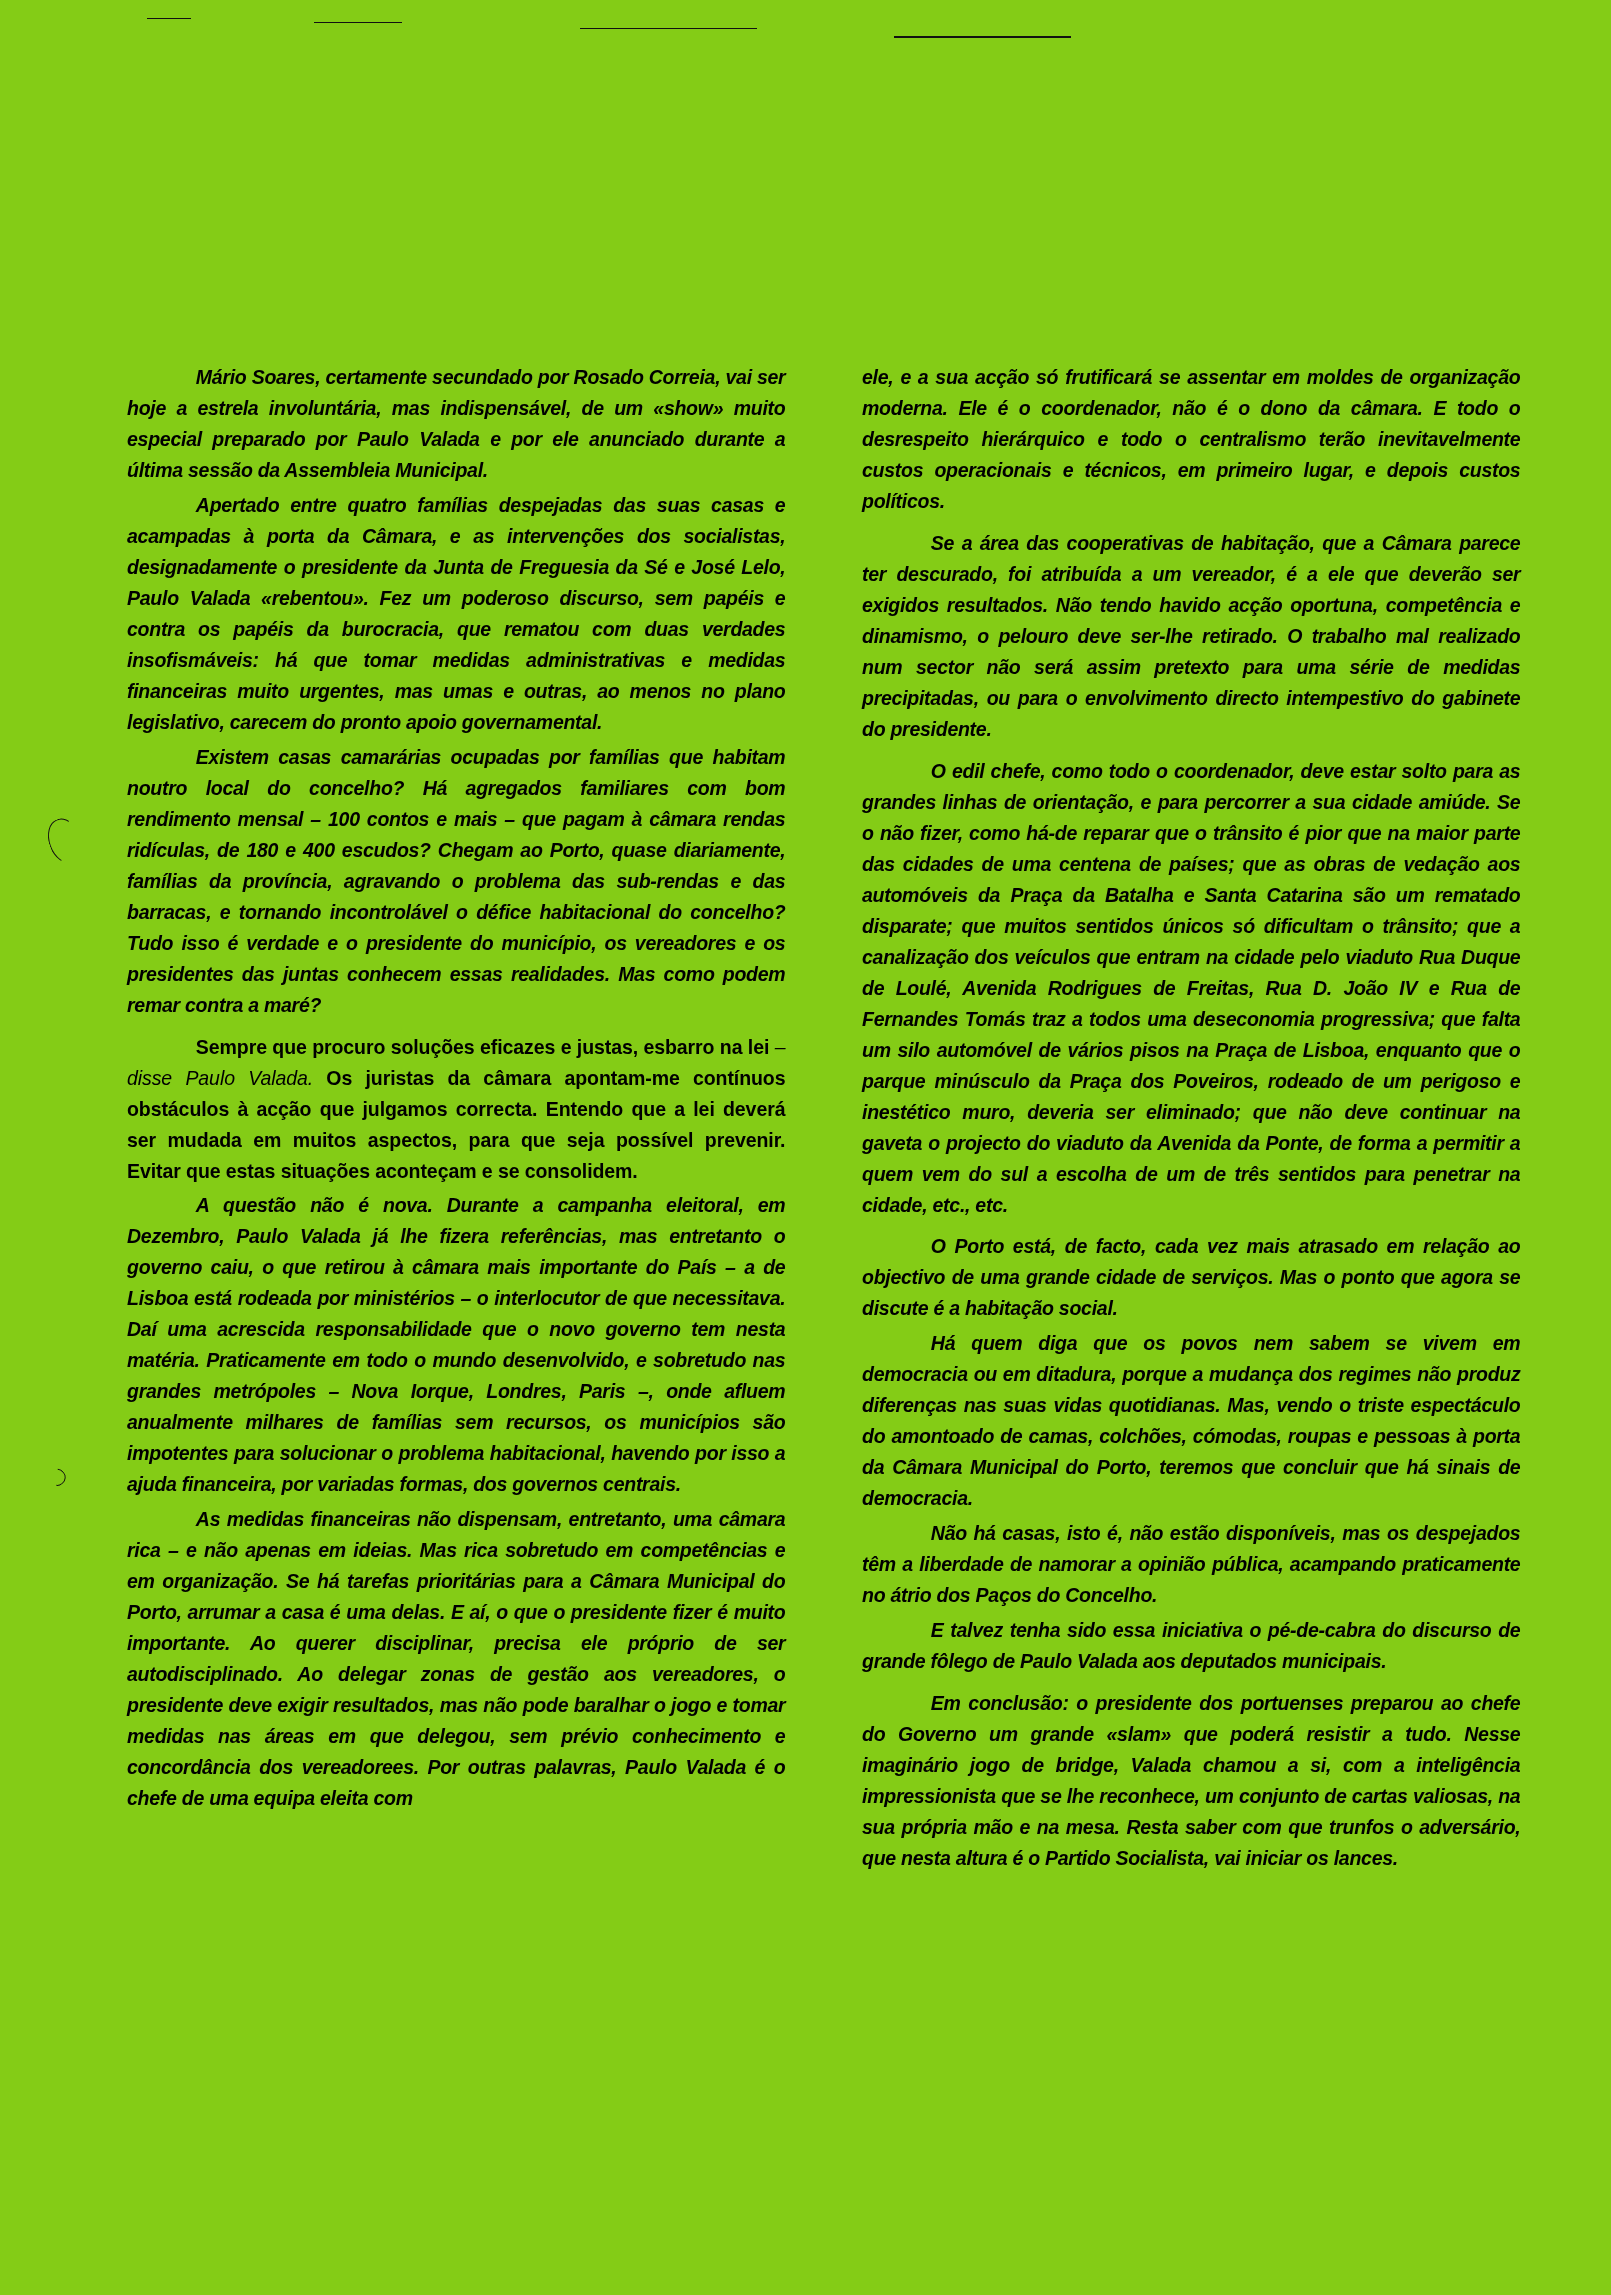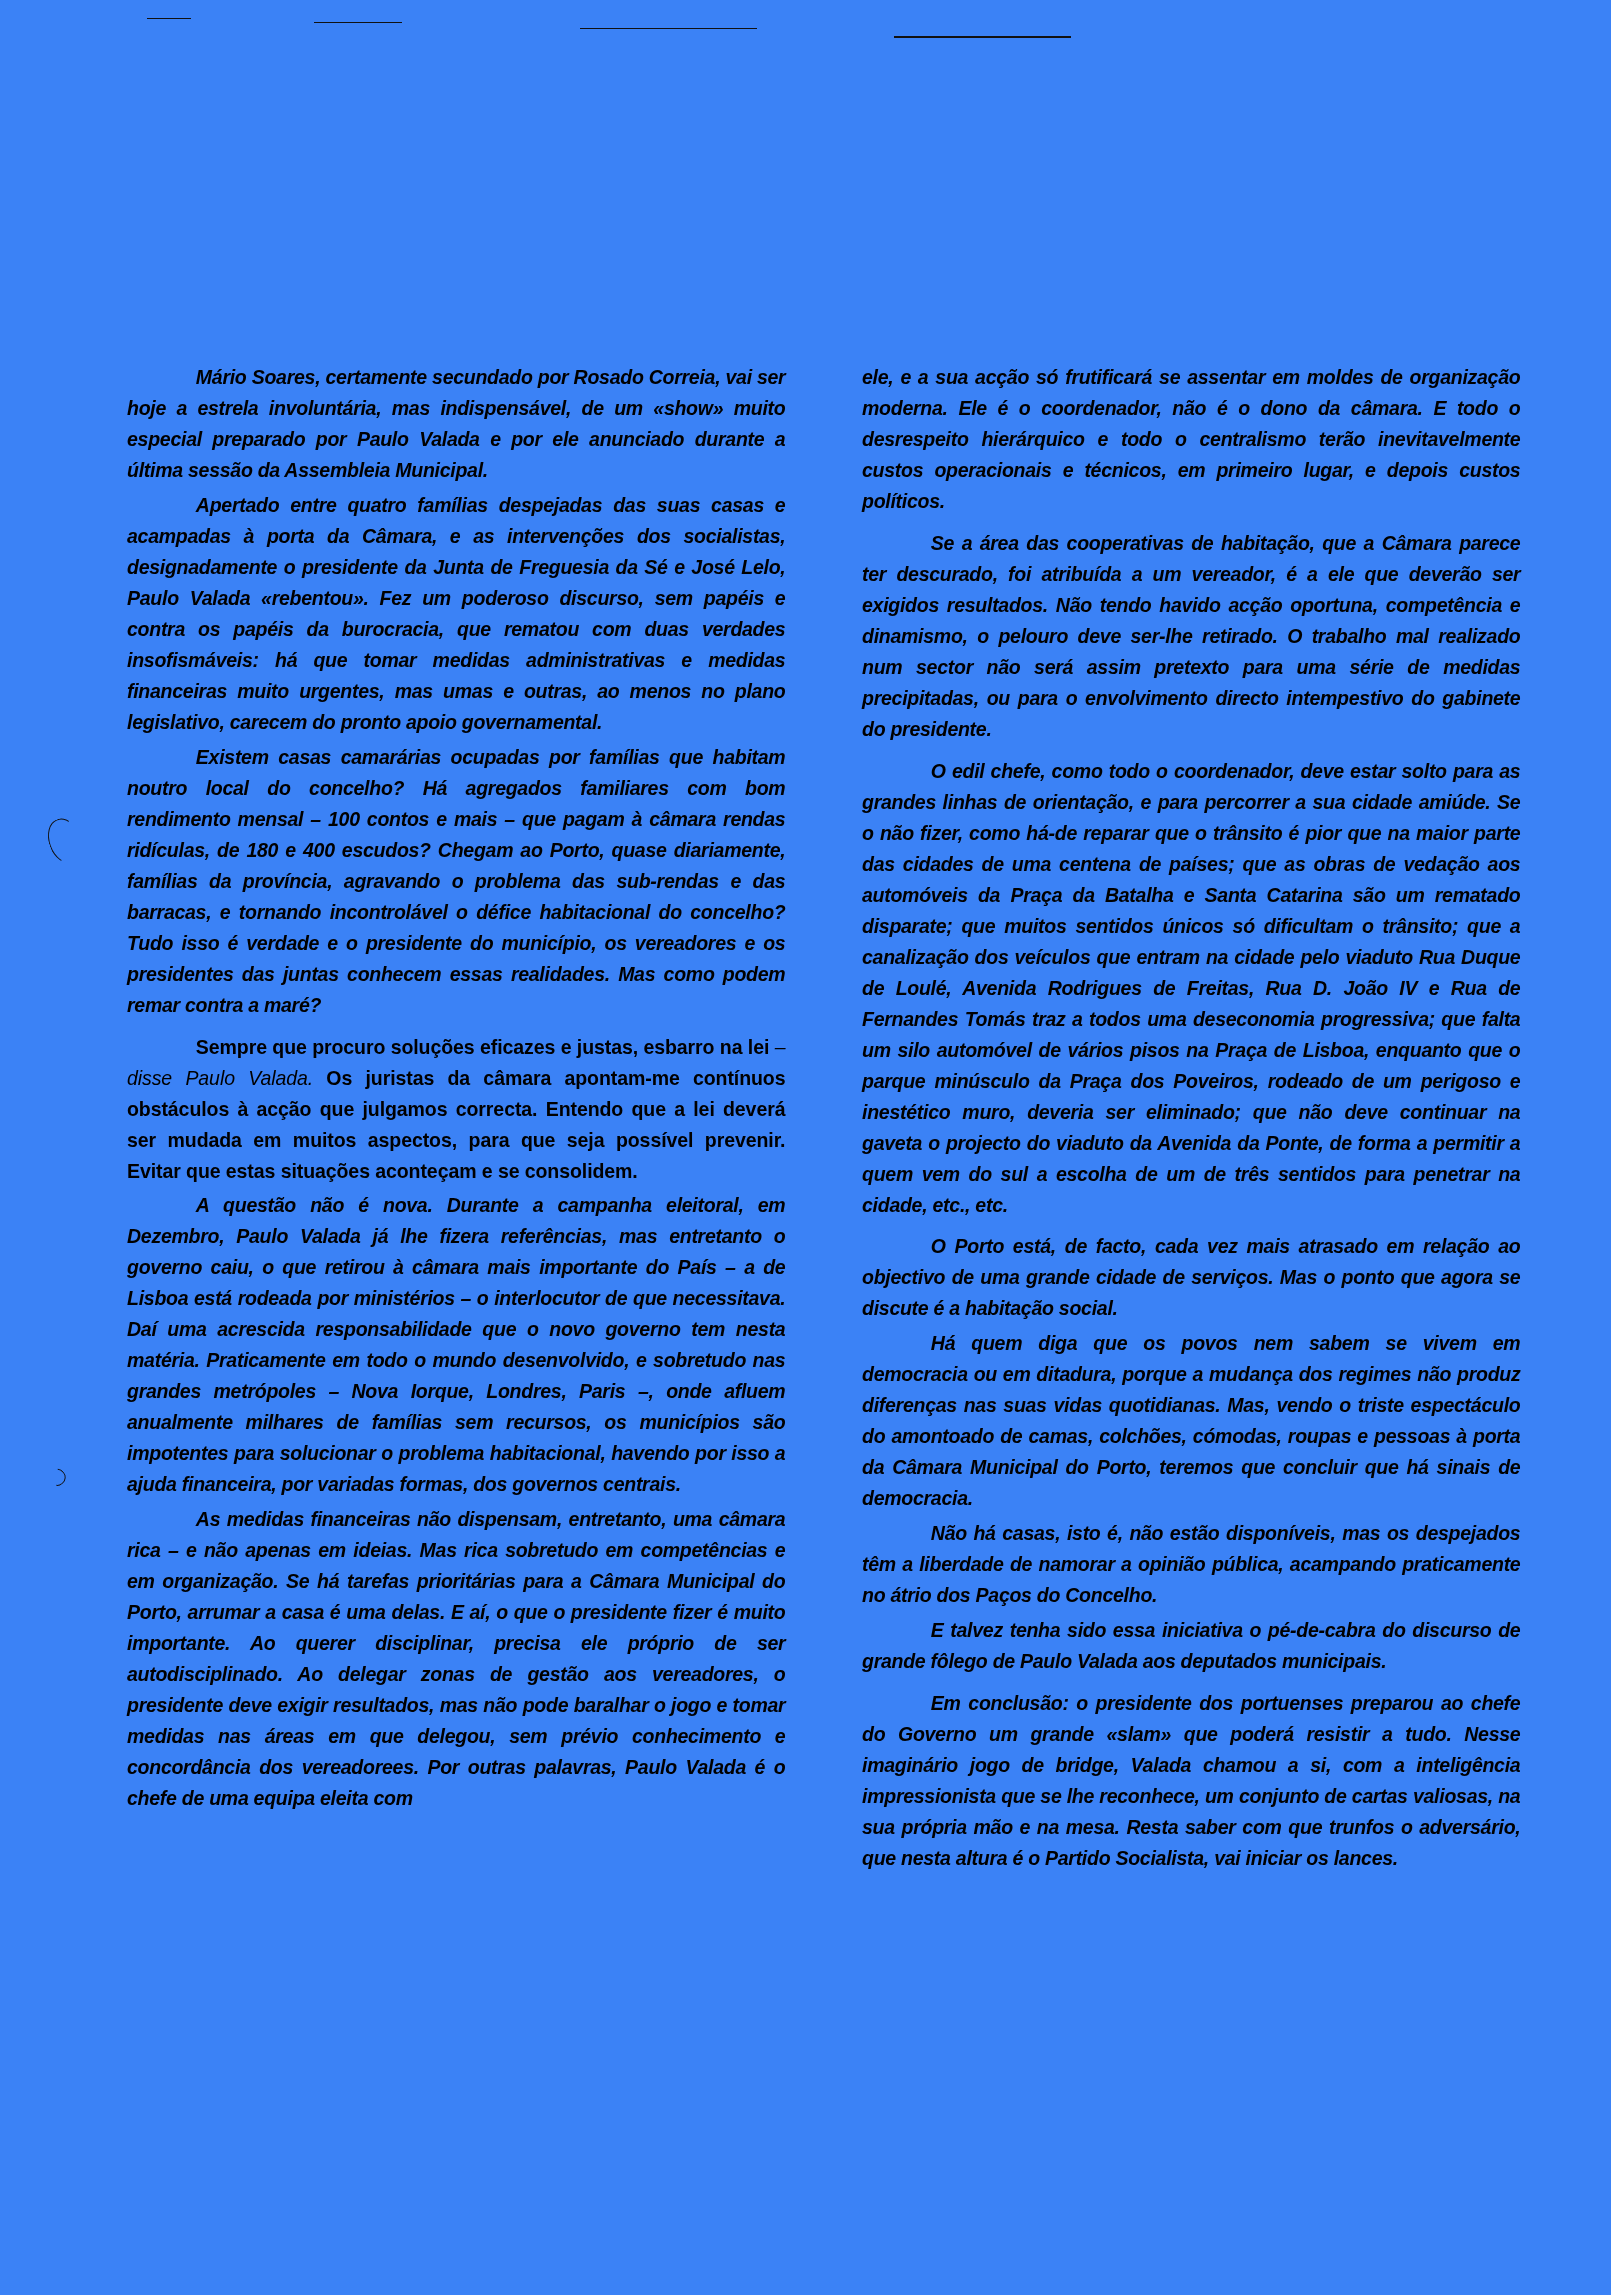--- a/index.html
+++ b/index.html
@@ -1,17 +1,17 @@
 <!DOCTYPE html>
 <html style="font-size:7.9px"><head>
 <meta charset="utf-8">
 <style>
   html, body { margin: 0; padding: 0; background: #ffffff; }
   body { width: 1612px; height: 2295px; position: relative; overflow: hidden; }
-  .page { position: absolute; inset: 0; background: #3b82f6; }
+  .page { position: absolute; inset: 0; background: #84cc16; }
   .scan-line { position: absolute; height: 1.5px; background: #111; }
   .hole-mark { position: absolute; border: 1.5px solid #111; border-radius: 50%; border-right-color: transparent; border-bottom-color: transparent; }
   .column {
     position: absolute; top: 361px; width: 708px;
     font-family: "Liberation Sans", sans-serif;
     font-style: italic; font-weight: bold;
     font-size: 21px; line-height: 31px; color: #000;
     text-align: justify; letter-spacing: -0.3px;
     transform: scaleX(0.93); transform-origin: left top;
   }

